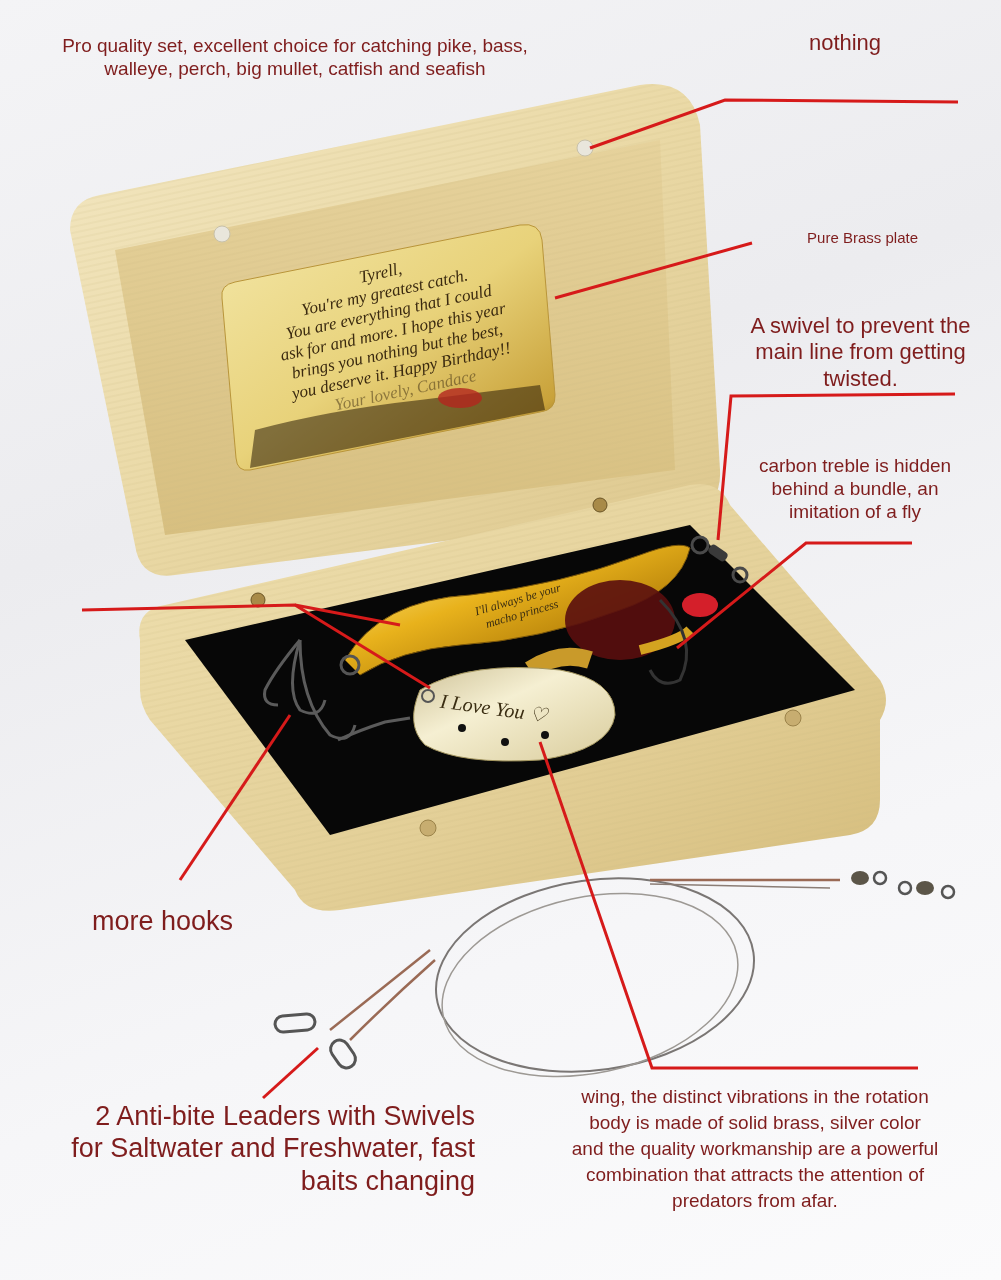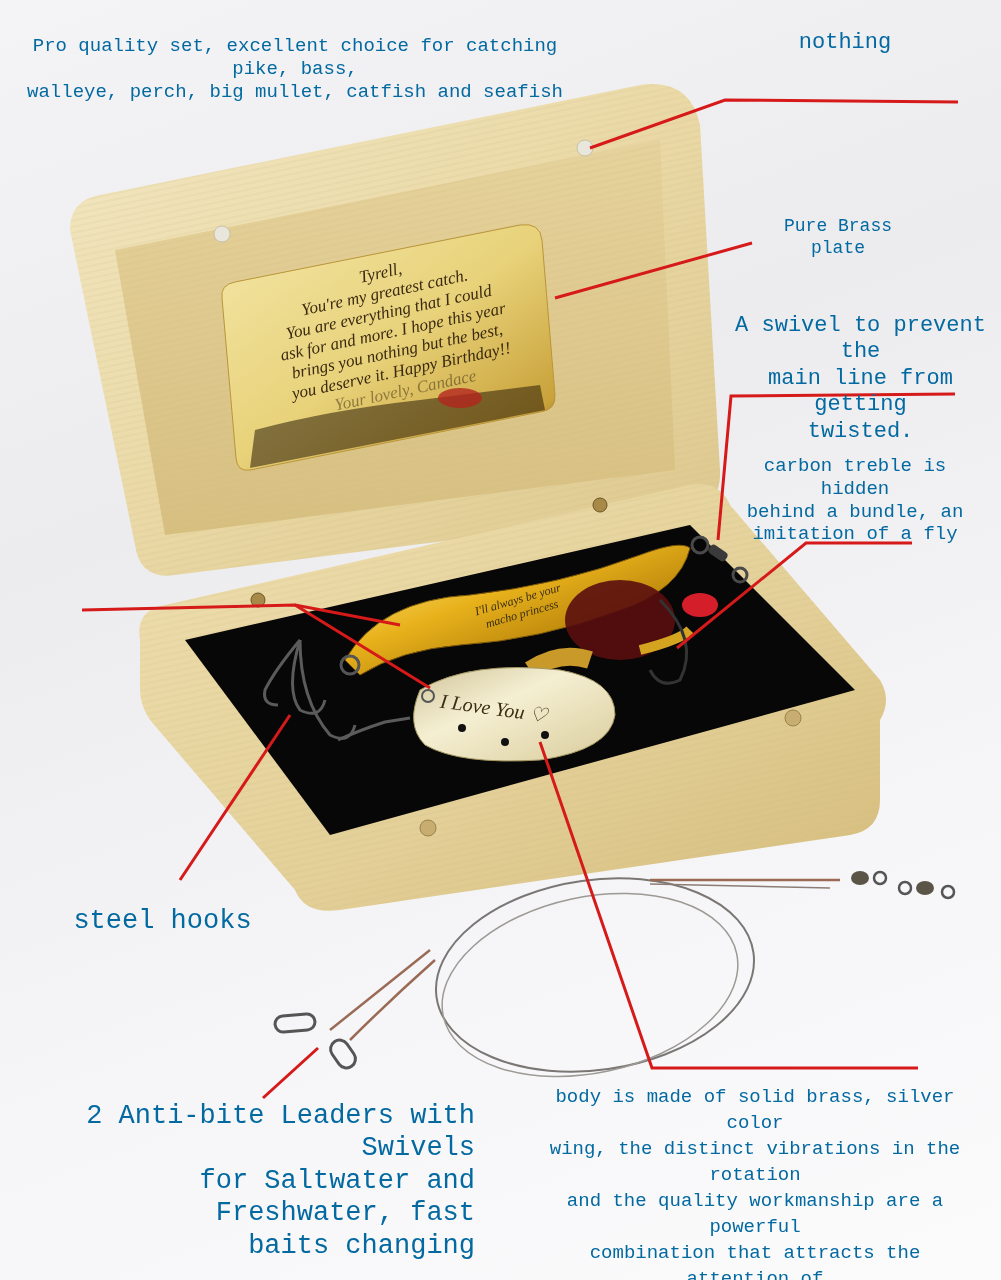--- a/index.html
+++ b/index.html
@@ -3,22 +3,22 @@
 <meta charset="utf-8">
 <style>
   html, body { margin: 0; padding: 0; }
   body {
     width: 1001px; height: 1280px; position: relative; overflow: hidden;
     background: linear-gradient(160deg, #f4f4f6 0%, #ececef 35%, #f6f6f8 70%, #fbfbfc 100%);
     font-family: "Liberation Sans", sans-serif; color: #111;
   }
   .scene { position: absolute; left: 0; top: 0; width: 1001px; height: 1280px; }
   .label {
-    position: absolute; text-align: center; color: #0369a1; line-height: 1.2;
-    font-family: Liberation Mono, monospace;
+    position: absolute; text-align: center; color: #7f1d1d; line-height: 1.2;
+    font-family: Liberation Sans, sans-serif;
   }
   .plate-text {
     position: absolute; font-family: "Liberation Serif", serif; font-style: italic;
     color: #3b2a10; font-size: 17px; line-height: 20px; text-align: center;
     transform: rotate(-12deg); transform-origin: center;
   }
   .engraving {
     position: absolute; font-family: "Liberation Serif", serif; font-style: italic;
     color: #3a2d12;
   }
@@ -172,45 +172,45 @@
 
   <div class="label" style="left:20px; top:35px; width:550px; font-size:19px;">
     <div>Pro quality set, excellent choice for catching pike, bass,</div>
     <div>walleye, perch, big mullet, catfish and seafish</div>
   </div>
 
   <div class="label" style="left:730px; top:30px; width:230px; font-size:22px;">
     <div>nothing</div>
   </div>
 
-  <div class="label" style="left:758px; top:216px; width:160px; font-size:18px; text-align:center;">Pure Brass plate</div>
+  <div class="label" style="left:758px; top:229px; width:160px; font-size:15px; text-align:right;">Pure Brass plate</div>
 
   <div class="label" style="left:733px; top:313px; width:255px; font-size:22px;">
     <div>A swivel to prevent the</div>
     <div>main line from getting</div>
     <div>twisted.</div>
   </div>
 
   <div class="label" style="left:735px; top:455px; width:240px; font-size:19px;">
     <div>carbon treble is hidden</div>
     <div>behind a bundle, an</div>
     <div>imitation of a fly</div>
   </div>
 
 
   <div class="label" style="left:25px; top:905px; width:275px; font-size:27px;">
-    <div>steel hooks</div>
+    <div>more hooks</div>
   </div>
 
   <div class="label" style="left:15px; top:1100px; width:460px; font-size:27px;text-align:right;">
     <div>2 Anti-bite Leaders with Swivels</div>
     <div>for Saltwater and Freshwater, fast</div>
     <div>baits changing</div>
   </div>
 
   <div class="label" style="left:535px; top:1084px; width:440px; font-size:19px; line-height:26px;">
+    <div>wing, the distinct vibrations in the rotation</div>
     <div>body is made of solid brass, silver color</div>
-    <div>wing, the distinct vibrations in the rotation</div>
     <div>and the quality workmanship are a powerful</div>
     <div>combination that attracts the attention of</div>
     <div>predators from afar.</div>
   </div>
 </div>
 
 </body></html>

